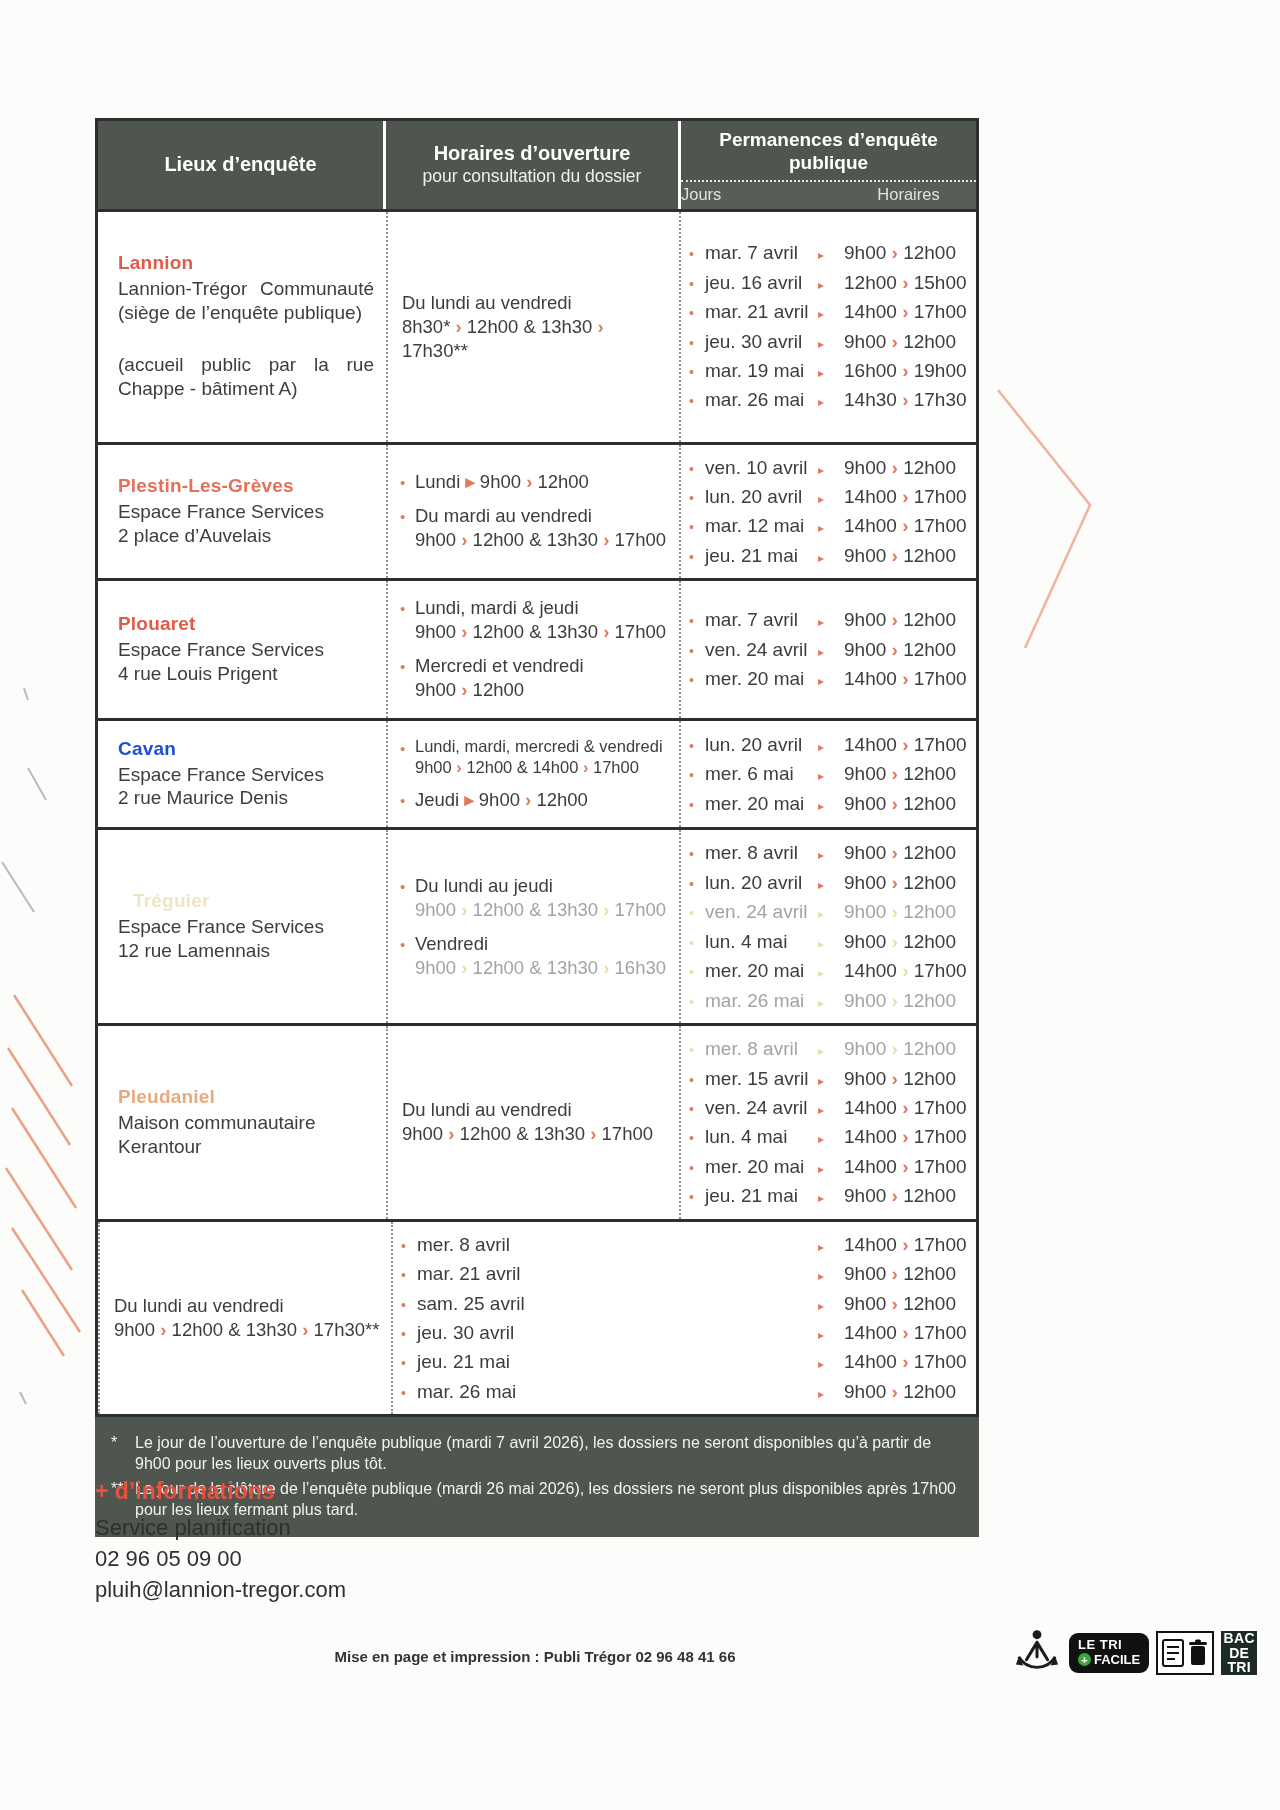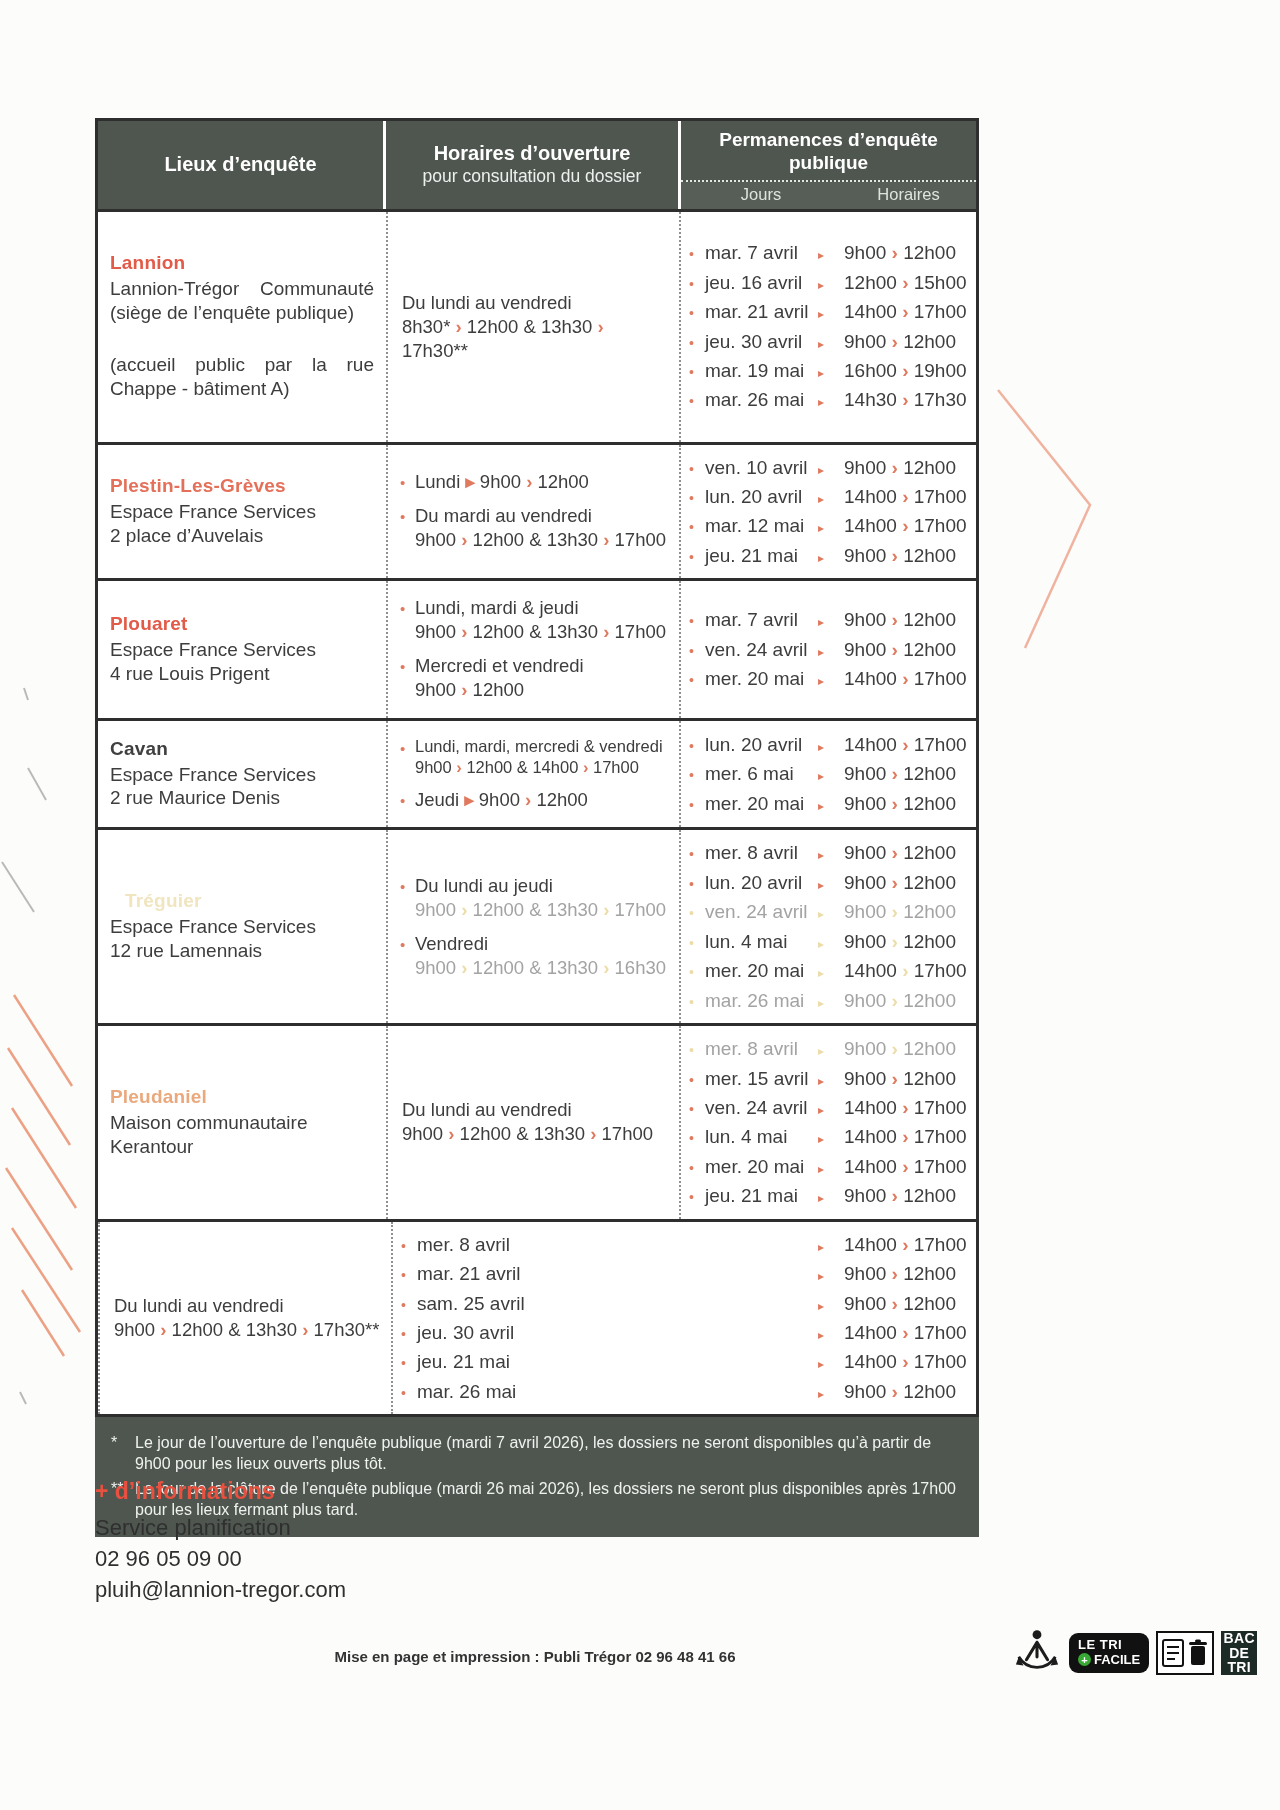--- a/index.html
+++ b/index.html
@@ -19,27 +19,27 @@
   .table{border:3px solid #2e2e2e;background:#fff}
   .thead{display:flex;background:#4e564f;color:#fff;border-bottom:3px solid #2e2e2e}
   .th{display:flex;flex-direction:column;justify-content:center;text-align:center}
   .th1{width:288px;font-size:20px;font-weight:bold;border-right:3px solid #fff;padding:10px 6px}
   .th2{width:295px;border-right:3px solid #fff;padding:8px 4px}
   .th2 .l1{font-size:20px;font-weight:bold;line-height:1.25}
   .th2 .l2{font-size:17.5px;line-height:1.25;color:#eef0ee}
   .th3{flex:1;justify-content:flex-start}
   .th3-title{font-size:19px;font-weight:bold;line-height:1.2;padding:8px 26px 5px;border-bottom:2px dotted rgba(255,255,255,.85)}
   .th3-sub{display:flex;font-size:16.5px;color:#dfe3de;padding:3px 0 5px;background:rgba(255,255,255,.05)}
-  .th3-sub .jours{width:160px;text-align:center}
+  .th3-sub .jours{width:160px;text-align:left}
   .th3-sub .horaires{flex:1;text-align:center}
 
   .row{display:flex;background:#fff}
   .row + .row{border-top:3px solid #2e2e2e}
   .cell{display:flex;flex-direction:column;justify-content:center}
-  .c1{width:288px;padding:12px 12px 12px 12px}
+  .c1{width:288px;padding:12px 12px 12px 20px}
   .c2{width:295px;border-left:2px dotted #8f8f8f;border-right:2px dotted #8f8f8f;padding:10px 6px 10px 12px}
   .c3{flex:1;padding:8px 8px 8px 8px}
 
   .city{font-size:19px;font-weight:600;margin-bottom:3px;letter-spacing:.2px}
   .place{font-size:19px;line-height:1.26;text-align:justify;white-space:pre-line}
   .place + .place{margin-top:28px}
 
   .hour-item{display:flex;margin:5px 0}
   .h-bullet{flex:0 0 15px;color:#e07a5f;font-size:15px;line-height:1.55;transform:translateY(1px)}
   .hour-item.no-bullet{padding-left:2px}
@@ -262,21 +262,21 @@
               <div class="session">
                 <div class="s-bullet" style="display: inline-block;">•</div>
                 <div class="s-day" style="display: inline-block;">mer. 20 mai</div>
                 <div class="s-arrow" style="display: inline-block;">▸</div>
                 <div class="s-time" style="display: inline-block;">14h00 <span class="mark">›</span> 17h00</div>
               </div>
             </div>
           </div>
           <div class="row" style="min-height: 100px;">
             <div class="cell c1">
-              <div class="city" style="color: #404040;">Cavan</div>
+              <div class="city" style="color: #1d4ed8;">Cavan</div>
               <div class="place">Espace France Services
 2 rue Maurice Denis</div>
             </div>
             <div class="cell c2">
               <div class="hour-item compact">
                 <div class="h-bullet">•</div>
                 <div class="hour-lines">
                   <div class="hour-line">Lundi, mardi, mercredi &amp; vendredi</div>
                   <div class="hour-line">9h00 <span class="mark">›</span> 12h00 &amp;  14h00 <span class="mark">›</span> 17h00</div>
                 </div>

